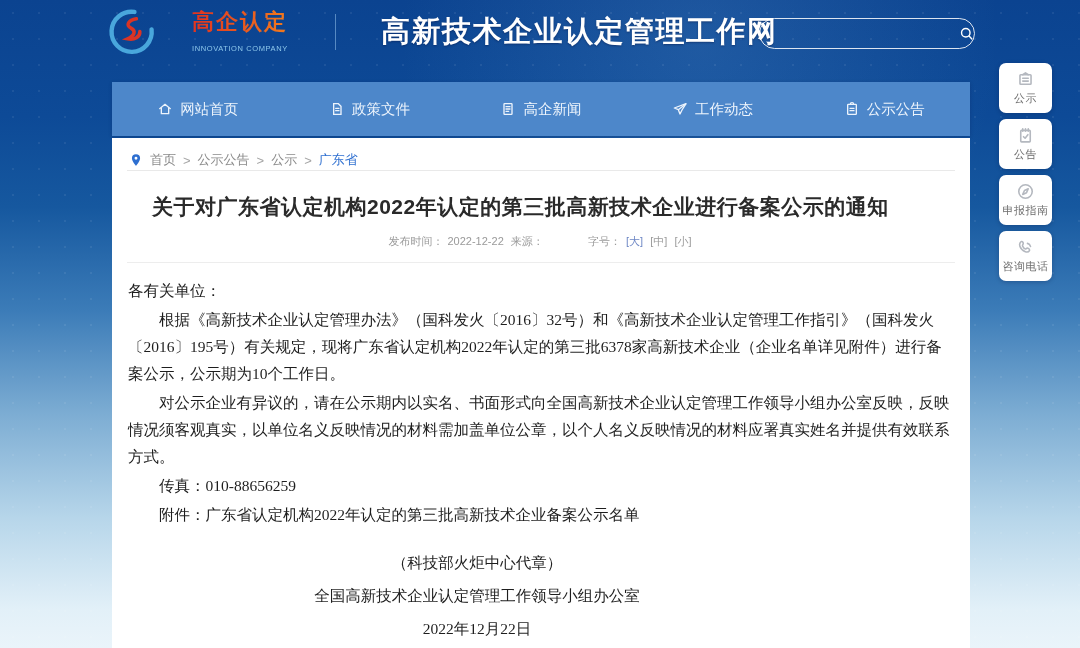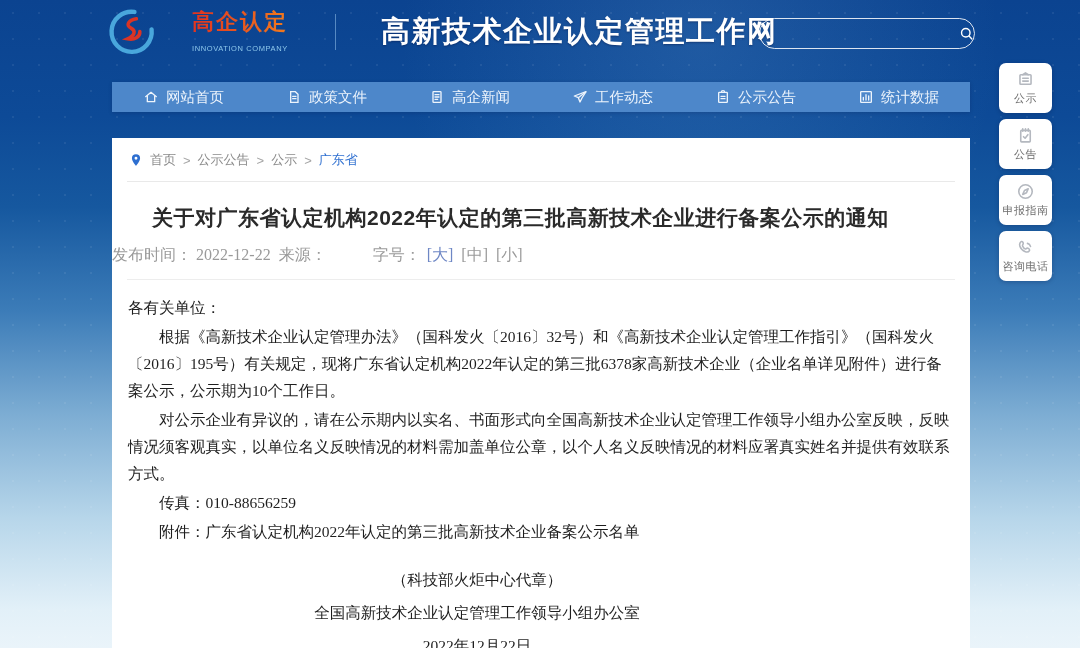--- a/index.html
+++ b/index.html
@@ -42,21 +42,21 @@
   }
   .search input {
     flex: 1; height: 100%; background: transparent; border: none; outline: none;
     color: #fff; font-size: 13px; padding: 0 8px 0 14px;
   }
   .search-btn { width: 30px; height: 100%; display: flex; align-items: center; color: #fff; cursor: pointer; }
   .search-btn svg { width: 17px; height: 17px; }
 
   
   .nav {
-    position: absolute; left: 112px; top: 82px; width: 858px; height: 30px;
+    position: absolute; left: 112px; top: 82px; width: 858px; height: 54px;
     background: #4d87ca; display: flex; box-shadow: 0 1px 4px rgba(0,10,50,.18);
   }
   .nav-item {
     flex: 1; display: flex; align-items: center; justify-content: center; gap: 7px;
     color: #edf4fc; font-size: 14.5px; cursor: pointer;
   }
   .nav-item svg { width: 16px; height: 16px; }
 
   
   .side-btns { position: absolute; left: 999px; top: 63px; width: 53px;
@@ -68,34 +68,34 @@
   }
   .side-btn svg { width: 19px; height: 19px; color: #b4b8bf; }
   .side-btn-label { font-size: 11px; color: #6d6d6d; letter-spacing: .5px; white-space: nowrap; }
 
   
   .card {
     position: absolute; left: 112px; top: 138px; width: 858px; height: 530px;
     background: #ffffff;
   }
   .breadcrumb {
-    margin: 0 15px; padding: 13px 2px 12px; border-bottom: 1px solid #e9e9e9;
+    margin: 0 15px; padding: 13px 2px 1px; border-bottom: 1px solid #e9e9e9;
     display: flex; align-items: center; gap: 7px; font-size: 13px; color: #8b8b8b;
   }
   .breadcrumb .pin { width: 14px; height: 16px; color: #2e6fd0; flex: none; }
   .crumb { cursor: pointer; }
   .crumb-current { color: #2e6fd0; }
   .crumb-sep { color: #a5a5a5; }
 
   .article-title {
     margin: 22px 40px 0; 
     font-size: 21px; font-weight: bold; color: #2a2a2a; letter-spacing: .5px;
   }
   .meta {
-    margin-top: 13px; text-align: left; font-size: 16px; color: #9a9a9a; font-family: Liberation Serif, serif;
+    margin-top: 13px; text-align: center; font-size: 11px; color: #9a9a9a;
   }
   .meta .m-gap { display: inline-block; width: 38px; }
   .meta .sp { margin-right: 4px; }
   .size-opt { margin: 0 2px; cursor: pointer; color: #9a9a9a; }
   .size-opt.active { color: #6e87c5; }
 
   .rule { margin: 13px 15px 0; border-top: 1px solid #ededed; }
 
   .body-text {
     margin: 14px 16px 0; font-family: "Liberation Serif", "DejaVu Serif", serif;
@@ -168,27 +168,20 @@
       <span>工作动态</span>
     </div>
     <div class="nav-item">
       <svg viewBox="0 0 24 24" fill="none" stroke="currentColor" stroke-width="2" stroke-linecap="round">
         <rect x="5.5" y="5" width="13" height="15" rx="1"></rect>
           <path d="M9.5 5a2.5 2.5 0 0 1 5 0"></path>
           <path d="M9 11h6M9 14.5h6"></path>
       </svg>
       <span>公示公告</span>
     </div>
-    <div class="nav-item">
-      <svg viewBox="0 0 24 24" fill="none" stroke="currentColor" stroke-width="2" stroke-linecap="round">
-        <rect x="4" y="4" width="16" height="16" rx="1"></rect>
-          <path d="M8 16.5v-4M12 16.5v-8M16 16.5v-6"></path>
-      </svg>
-      <span>统计数据</span>
-    </div>
   </div>
 
   <div class="side-btns">
     <div class="side-btn">
       <svg viewBox="0 0 24 24" fill="none" stroke="currentColor" stroke-width="2" stroke-linecap="round" stroke-linejoin="round">
         <path d="M8.5 6 12 3.5 15.5 6"></path>
           <rect x="5" y="6" width="14" height="12" rx="1"></rect>
           <path d="M8.5 10.5h7M8.5 14h7"></path>
       </svg>
       <span class="side-btn-label">公示</span>

